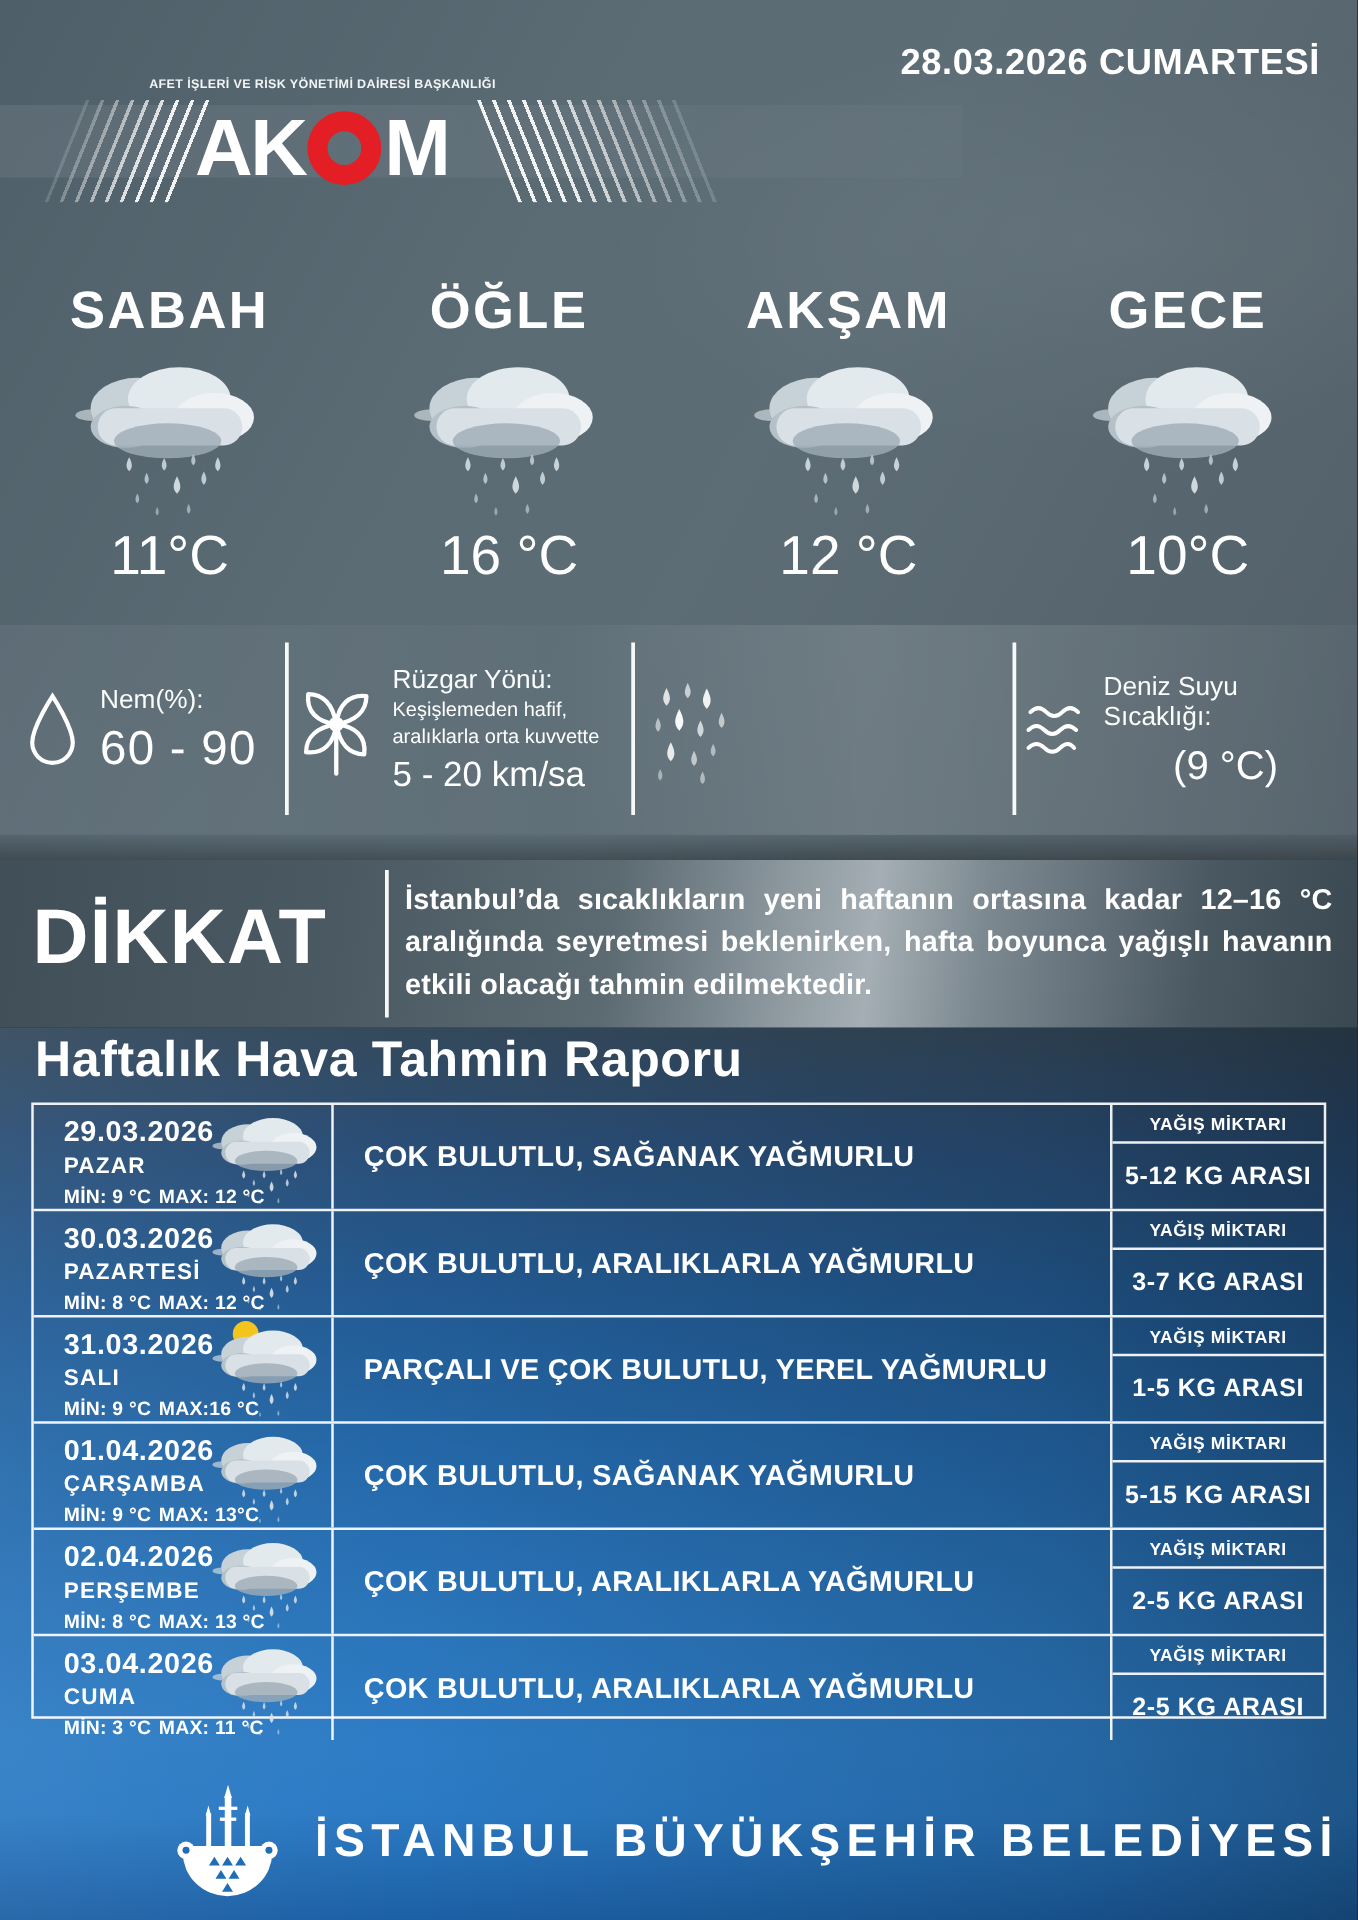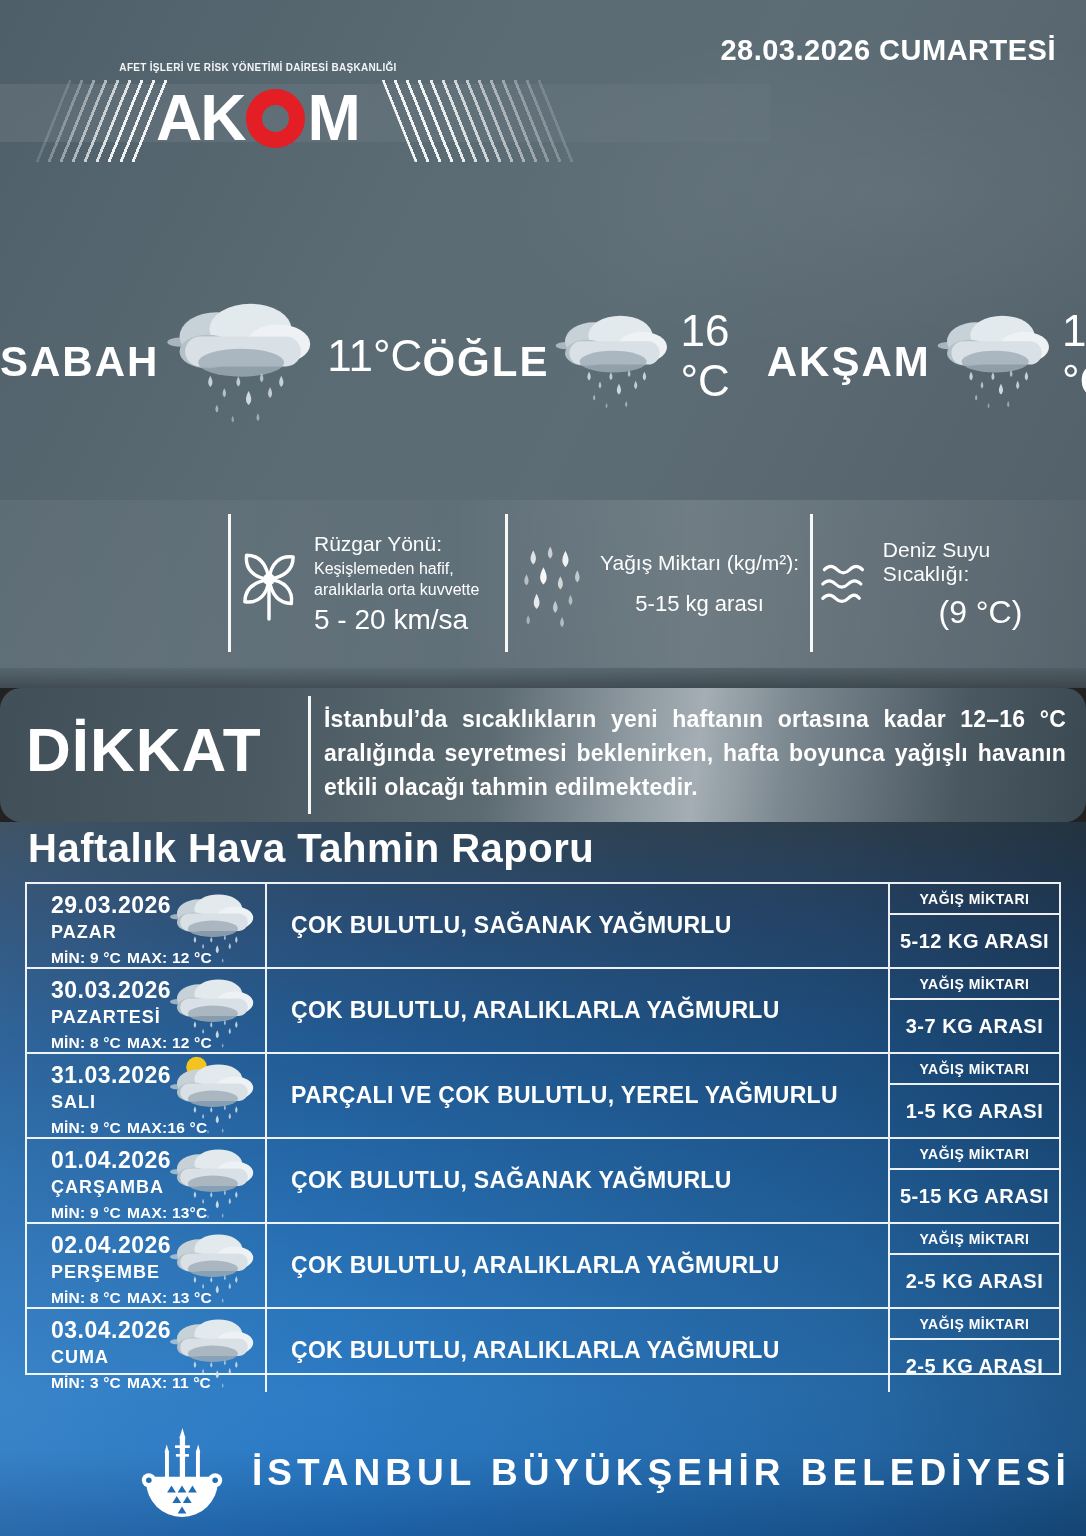--- a/index.html
+++ b/index.html
@@ -38,42 +38,42 @@
     -webkit-mask-image:linear-gradient(to left,#000 30%,rgba(0,0,0,0.15));
     mask-image:linear-gradient(to left,#000 30%,rgba(0,0,0,0.15));}
   .stripes.right{left:398px;width:165px;transform:skewX(22deg);
     background:repeating-linear-gradient(to right,rgba(255,255,255,0.92) 0 3px,transparent 3px 12px);
     -webkit-mask-image:linear-gradient(to right,#000 25%,rgba(0,0,0,0.12));
     mask-image:linear-gradient(to right,#000 25%,rgba(0,0,0,0.12));}
   .hdate{position:absolute;right:30px;top:34px;font-size:29px;font-weight:800;letter-spacing:0.5px;text-align:left;}
   .hcity{position:absolute;right:28px;top:70px;font-size:58px;font-weight:800;letter-spacing:3px;text-align:right;}
   
   .periods{position:absolute;left:0;top:210px;width:100%;height:290px;display:flex;}
-  .period{flex:1;display:flex;flex-direction:row;align-items:center;}
+  .period{flex:1;display:flex;flex-direction:column;align-items:center;}
   .plabel{margin-top:14px;font-size:42px;font-weight:900;letter-spacing:2px;}
   .period svg{margin-top:6px;}
   .ptemp{margin-top:2px;font-size:44px;font-weight:400;}
   
   .metrics{position:absolute;left:0;top:500px;width:100%;height:168px;
     background:linear-gradient(to right,rgba(255,255,255,0.05) 0%,rgba(255,255,255,0.02) 42%,rgba(255,255,255,0.13) 64%,rgba(255,255,255,0.10) 74%,rgba(255,255,255,0.03) 100%);}
   .mdivider{position:absolute;top:14px;height:138px;width:2.5px;background:rgba(255,255,255,0.95);}
   .mcell{position:absolute;top:0;height:100%;display:flex;align-items:center;}
   .mtext .mlabel{font-size:21px;font-weight:400;color:#fbfdfd;}
   .m-hum{left:20px;width:200px;gap:16px;}
   .m-hum .mvalue{font-size:38px;font-weight:400;margin-top:6px;letter-spacing:1px;}
   .m-wind{left:238px;width:260px;gap:14px;}
   .m-wind .mdesc{font-size:16px;font-weight:400;line-height:1.3;margin-top:3px;}
   .m-wind .mvalue{font-size:28px;font-weight:400;margin-top:4px;}
   .m-prec{left:518px;width:285px;gap:10px;}
   .m-prec .mvalue{font-size:22px;font-weight:400;margin-top:16px;text-align:center;}
   .m-sea{left:818px;width:260px;gap:14px;}
   .m-sea .mvalue{font-size:32px;font-weight:400;margin-top:8px;text-align:center;}
   
   .alert{position:absolute;left:0;top:688px;width:100%;height:134px;
-    background:linear-gradient(97deg,#414f58 0%,#4b5962 25%,#5c6a72 45%,#8f9aa1 58%,#a4aeb4 64%,#7d8991 72%,#4a5862 88%,#3a4851 100%);border-radius:21px;}
+    background:linear-gradient(97deg,#414f58 0%,#4b5962 25%,#5c6a72 45%,#8f9aa1 58%,#a4aeb4 64%,#7d8991 72%,#4a5862 88%,#3a4851 100%);}
   .alert-title{position:absolute;left:26px;top:26px;font-size:62px;font-weight:900;letter-spacing:1px;}
   .alert-divider{position:absolute;left:308px;top:8px;bottom:8px;width:3px;background:rgba(255,255,255,0.95);}
   .alert-text{position:absolute;left:324px;right:20px;top:14px;font-size:23px;font-weight:700;
     line-height:1.48;text-align:justify;letter-spacing:0.2px;}
   
   .weekly{position:absolute;left:0;top:822px;width:100%;height:550px;}
   .wtitle{position:absolute;left:28px;top:4px;font-size:40px;font-weight:800;letter-spacing:0.5px;}
   .wtable{position:absolute;left:25px;right:25px;top:60px;height:489px;
     border:2.5px solid rgba(255,255,255,0.92);display:grid;grid-template-rows:repeat(6,1fr);}
   .trow{display:grid;grid-template-columns:238px 1fr 171px;border-top:2.5px solid rgba(255,255,255,0.92);}
@@ -171,20 +171,29 @@
     <div class="period">
       <div class="plabel">GECE</div>
       <svg class="wicon" viewBox="0 0 180 150" width="168" height="140">
           <use href="#rain-cloud" xlink:href="#rain-cloud"></use>
         </svg>
       <div class="ptemp">10°C</div>
     </div>
   </div>
 
   <div class="metrics">
+    <div class="mcell m-hum">
+      <svg viewBox="0 0 46 66" width="44" height="63" fill="none" stroke="#fff" stroke-width="3.5">
+        <path d="M23,4 C23,4 6,30 6,43 a17,17 0 0 0 34,0 C40,30 23,4 23,4 Z"></path>
+      </svg>
+      <div class="mtext">
+        <div class="mlabel">Nem(%):</div>
+        <div class="mvalue">60 - 90</div>
+      </div>
+    </div>
     <div class="mdivider" style="left:228px;"></div>
     <div class="mcell m-wind">
       <svg viewBox="0 0 72 96" width="62" height="83" fill="none" stroke="#fff" stroke-width="4" stroke-linejoin="round" stroke-linecap="round">
         <g>
           <path d="M36,42 C33,24 24,14 10,14 C8,30 18,40 36,42 Z"></path>
           <path d="M36,42 C33,24 24,14 10,14 C8,30 18,40 36,42 Z" transform="rotate(90 36 42)"></path>
           <path d="M36,42 C33,24 24,14 10,14 C8,30 18,40 36,42 Z" transform="rotate(180 36 42)"></path>
           <path d="M36,42 C33,24 24,14 10,14 C8,30 18,40 36,42 Z" transform="rotate(270 36 42)"></path>
           <circle cx="36" cy="42" r="5"></circle>
           <line x1="36" y1="48" x2="36" y2="88"></line>
@@ -205,24 +214,20 @@
         <use href="#drop" xlink:href="#drop" transform="translate(10,48) scale(1.1)" opacity="0.55"></use>
         <use href="#drop" xlink:href="#drop" transform="translate(30,44) scale(1.7)" opacity="0.95"></use>
         <use href="#drop" xlink:href="#drop" transform="translate(50,52) scale(1.3)" opacity="0.7"></use>
         <use href="#drop" xlink:href="#drop" transform="translate(70,44) scale(1.2)" opacity="0.6"></use>
         <use href="#drop" xlink:href="#drop" transform="translate(22,74) scale(1.5)" opacity="0.85"></use>
         <use href="#drop" xlink:href="#drop" transform="translate(44,80) scale(1.2)" opacity="0.6"></use>
         <use href="#drop" xlink:href="#drop" transform="translate(62,72) scale(1.0)" opacity="0.5"></use>
         <use href="#drop" xlink:href="#drop" transform="translate(12,95) scale(0.9)" opacity="0.45"></use>
         <use href="#drop" xlink:href="#drop" transform="translate(52,98) scale(1.0)" opacity="0.5"></use>
       </svg>
-      <div class="mtext">
-        <div class="mlabel">Yağış Miktarı (kg/m²):</div>
-        <div class="mvalue">5-15 kg arası</div>
-      </div>
     </div>
     <div class="mdivider" style="left:810px;"></div>
     <div class="mcell m-sea">
       <svg viewBox="0 0 64 56" width="52" height="46" fill="none" stroke="#fff" stroke-width="4" stroke-linecap="round">
         <path d="M14,10 q8,-8 16,0 t16,0 t16,0" transform="translate(-6,0)"></path>
         <path d="M6,28 q8,-8 16,0 t16,0 t16,0"></path>
         <path d="M8,46 q8,-8 16,0 t16,0 t14,0" transform="translate(-2,0)"></path>
       </svg>
       <div class="mtext">
         <div class="mlabel">Deniz Suyu Sıcaklığı:</div>

